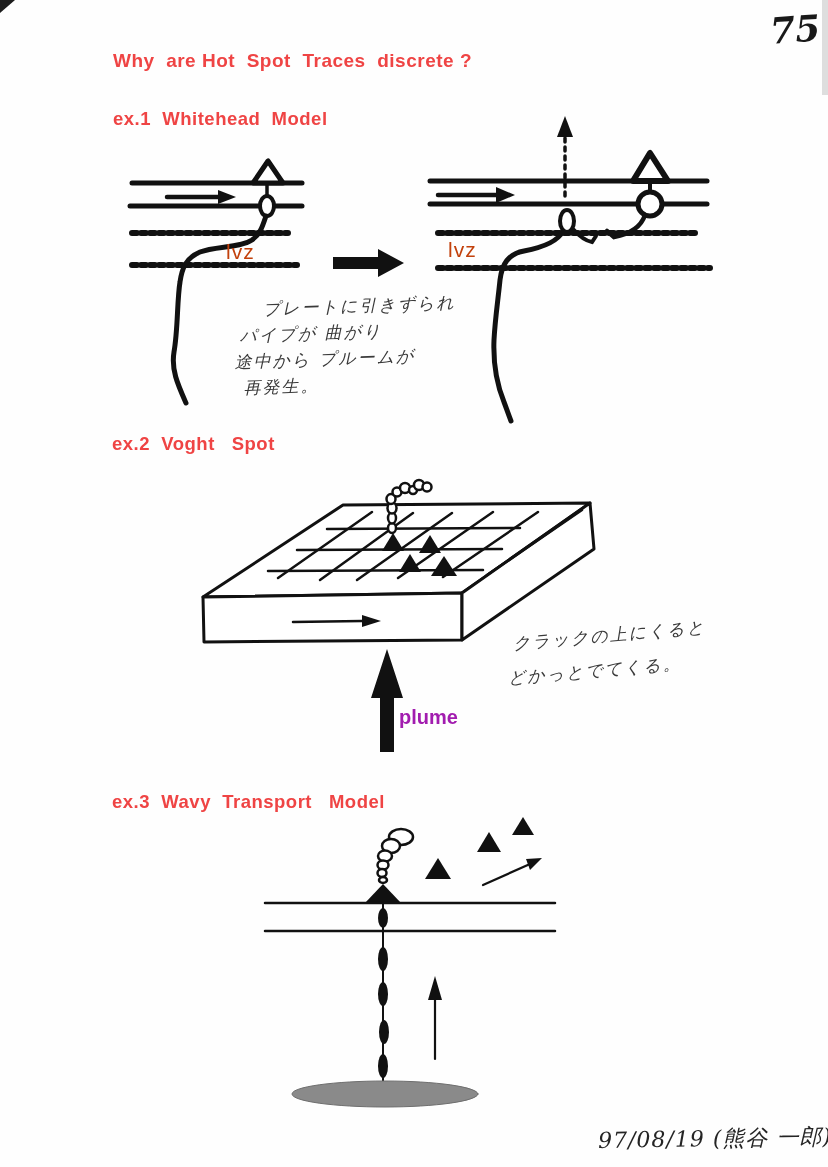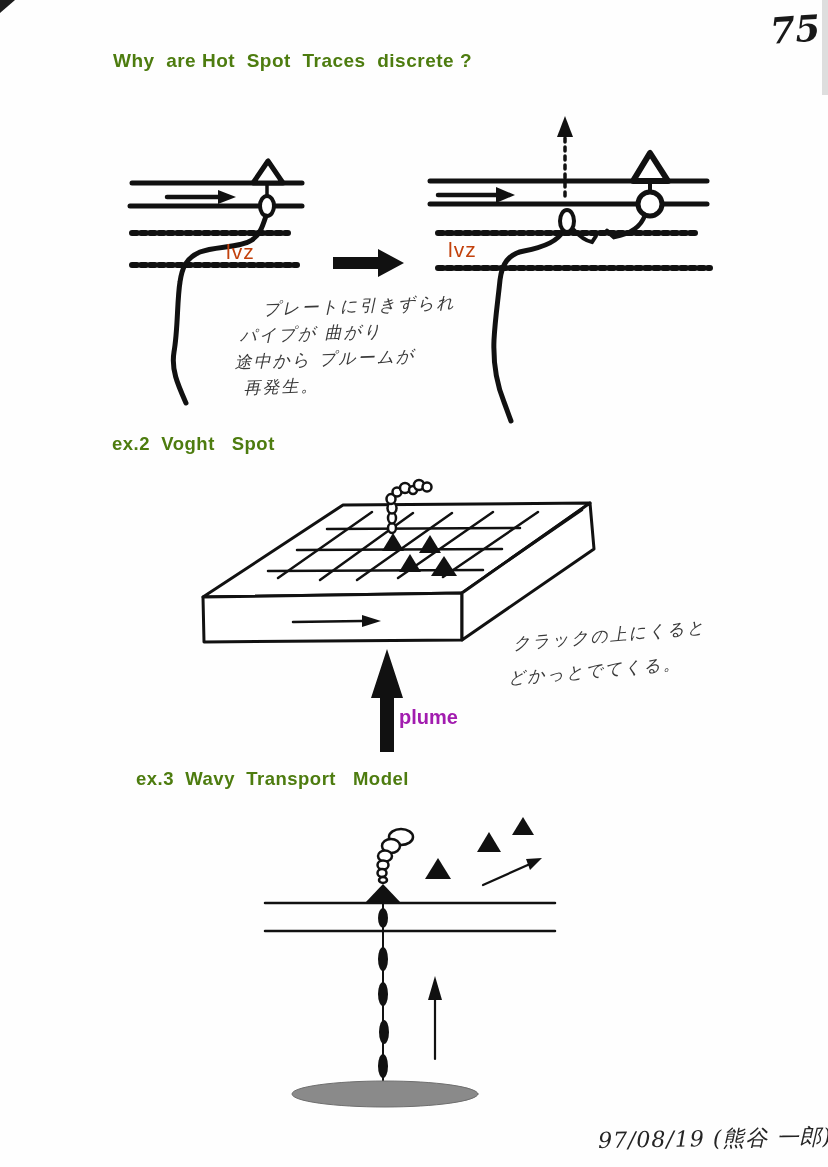--- a/index.html
+++ b/index.html
@@ -5,21 +5,21 @@
   html,body{margin:0;padding:0;background:#d8d8d8;}
   .page{
     position:relative;
     width:828px;height:1167px;
     background:#fefefe;
     overflow:hidden;
     font-family:"Liberation Sans",sans-serif;
     color:#111;
   }
   .abs{position:absolute;}
-  .printed{font-family:"Liberation Sans",sans-serif;font-weight:bold;color:#4d7c0f;white-space:pre;}
+  .printed{font-family:"Liberation Sans",sans-serif;font-weight:bold;color:#ef4444;white-space:pre;}
   .title{font-size:19px;letter-spacing:0.5px;}
   .heading{font-size:18.5px;letter-spacing:0.5px;}
   .lvz{font-family:"Liberation Sans",sans-serif;font-size:21px;font-weight:normal;color:#c2410c;letter-spacing:1px;}
   .plume-label{font-family:"Liberation Sans",sans-serif;font-size:20px;font-weight:bold;color:#a21caf;}
   .handwriting{
     font-family:"DejaVu Serif",serif;
     font-style:italic;
     color:#3a3a3a;
   }
   .jp-note{font-size:17px;letter-spacing:2px;line-height:26px;transform:rotate(-2deg);}
@@ -39,20 +39,21 @@
 
 <div class="page">
 
   <div class="abs scan-corner" style="left:0;top:0;"></div>
   <div class="abs scan-edge" style="right:0;top:0;width:6px;height:95px;"></div>
 
   <div class="abs handwriting page-number" style="left:770px;top:8px;">75</div>
 
   <div class="abs printed title" style="left:113px;top:50px;">Why  are Hot  Spot  Traces  discrete ?</div>
 
+  <div class="abs printed heading" style="left:113px;top:108px;">ex.1  Whitehead  Model</div>
 
   <svg class="abs" style="left:100px;top:108px;" width="640" height="320" viewBox="100 108 640 320">
     <g stroke="#111" fill="none" stroke-linecap="round">
 
       <g>
         <path d="M132 183 L302 183" stroke-width="5"></path>
         <path d="M130 206 L302 206" stroke-width="5"></path>
         <path d="M167 197 L218 197" stroke-width="4.5"></path>
         <polygon points="218,190 236,197 218,204" fill="#111" stroke="none"></polygon>
         <path d="M267 183 L267 198" stroke-width="3.5"></path>
@@ -138,21 +139,21 @@
     </g>
   </svg>
 
   <div class="abs plume-label" style="left:399px;top:706px;">plume</div>
 
   <div class="abs handwriting jp-note" style="left:514px;top:622px;transform:rotate(-5deg);">
     <div>クラックの上にくると</div>
     <div style="margin-left:-8px;margin-top:8px;">どかっとでてくる。</div>
   </div>
 
-  <div class="abs printed heading" style="left:112px;top:768px;margin-left:24px;">ex.3  Wavy  Transport   Model</div>
+  <div class="abs printed heading" style="left:112px;top:791px;">ex.3  Wavy  Transport   Model</div>
 
   <svg class="abs" style="left:240px;top:812px;" width="330" height="305" viewBox="240 812 330 305">
     <g stroke="#111" fill="none" stroke-linecap="round" stroke-linejoin="round">
       <g fill="#fff" stroke-width="2.5">
         <ellipse cx="401" cy="837" rx="12" ry="8"></ellipse>
         <ellipse cx="391" cy="846" rx="9" ry="7"></ellipse>
         <ellipse cx="385" cy="856" rx="7" ry="5.5"></ellipse>
         <ellipse cx="383" cy="865" rx="5.5" ry="4.5"></ellipse>
         <ellipse cx="382" cy="873" rx="4.5" ry="4"></ellipse>
         <ellipse cx="383" cy="880" rx="4" ry="3"></ellipse>

